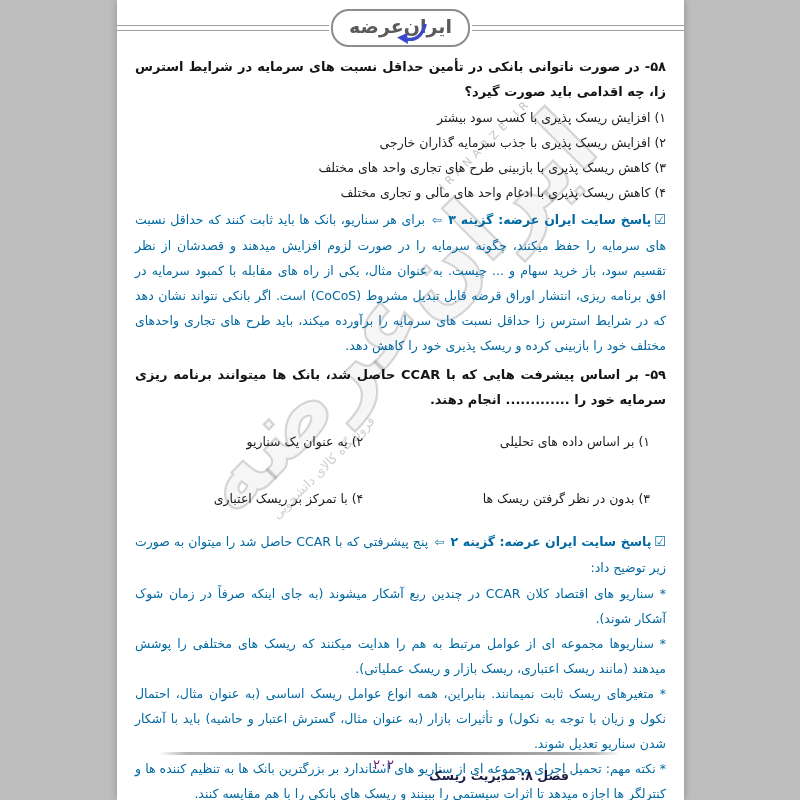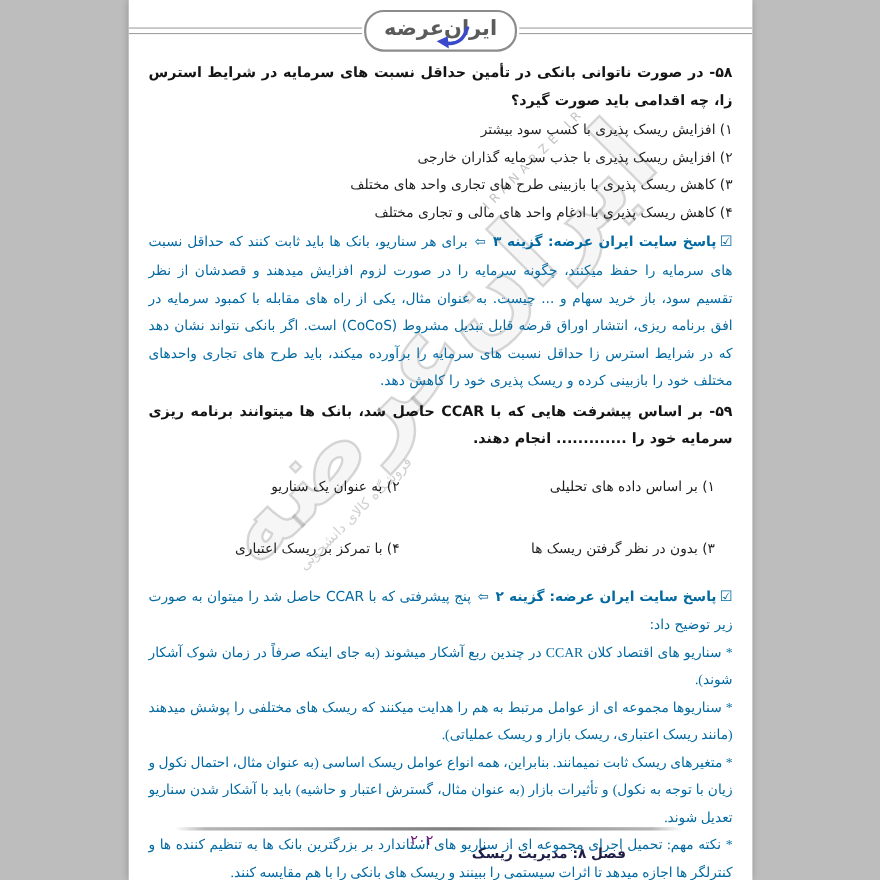--- a/index.html
+++ b/index.html
@@ -119,21 +119,21 @@
     font-size:13px;
     margin-left:3px;
   }
   .ans .ans-label{
     font-weight:bold;
   }
   .ans .pointer{
     font-size:12px;
     margin:0 2px;
   }
-  .bullet{ margin:0;font-family:Liberation Serif, serif; }
+  .bullet{ margin:0; }
   
   .footer-rule{
     position:absolute; z-index:1;
     top:752px; left:42px; right:64px;
     height:2.5px;
     background:linear-gradient(90deg, rgba(170,170,170,0) 0%, #b5b5b5 6%, #8e8e8e 40%, #7d7d7d 55%, #b5b5b5 94%, rgba(170,170,170,0) 100%);
   }
   .page-number{
     position:absolute; z-index:1;
     top:757px; left:0; right:34px;

